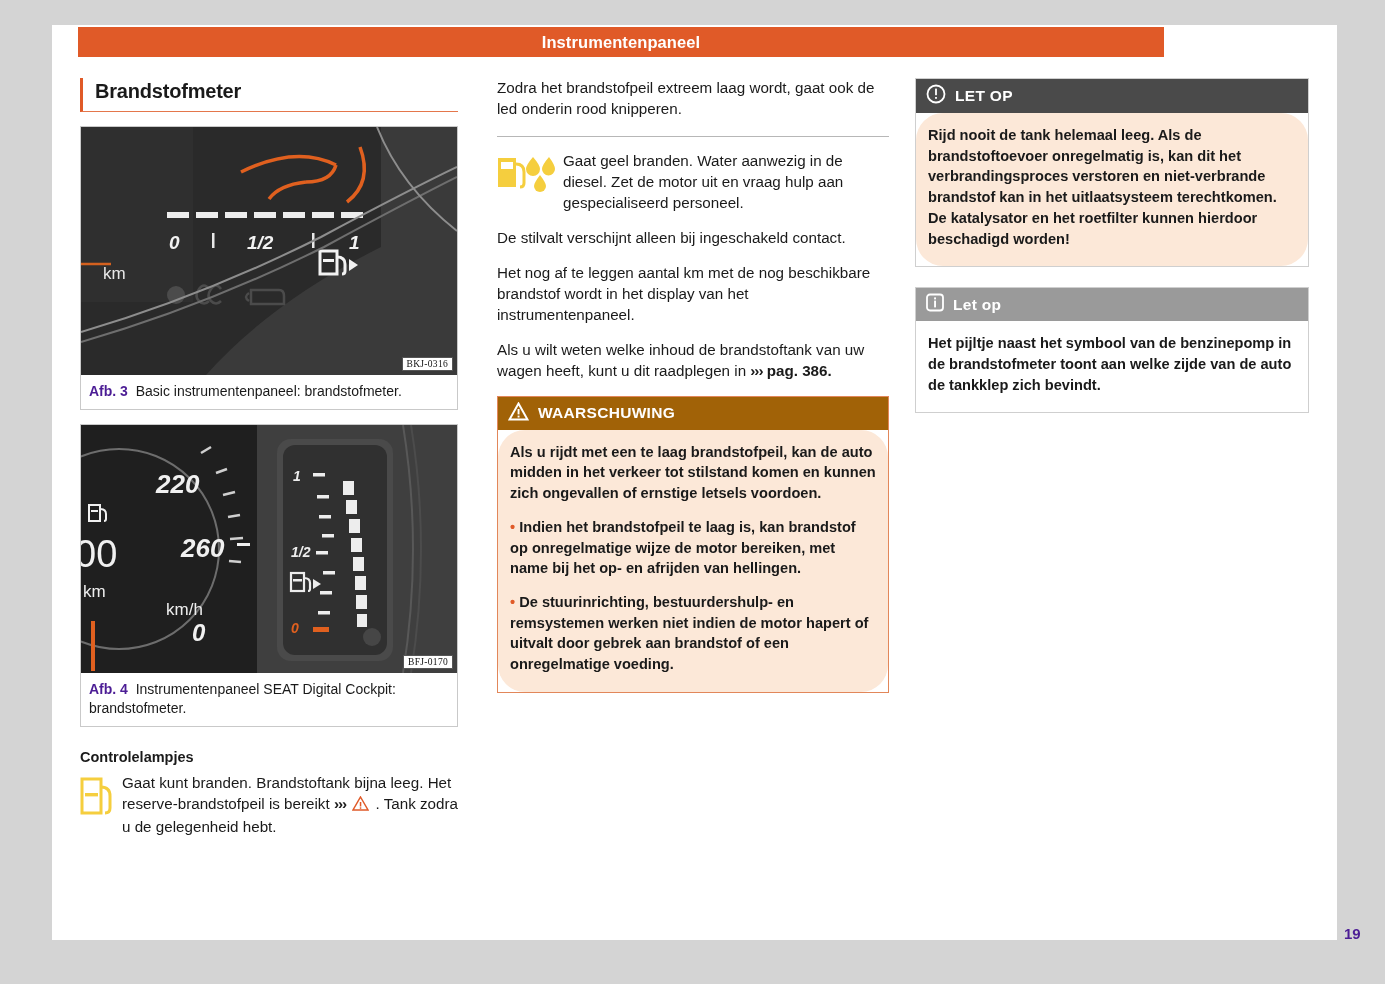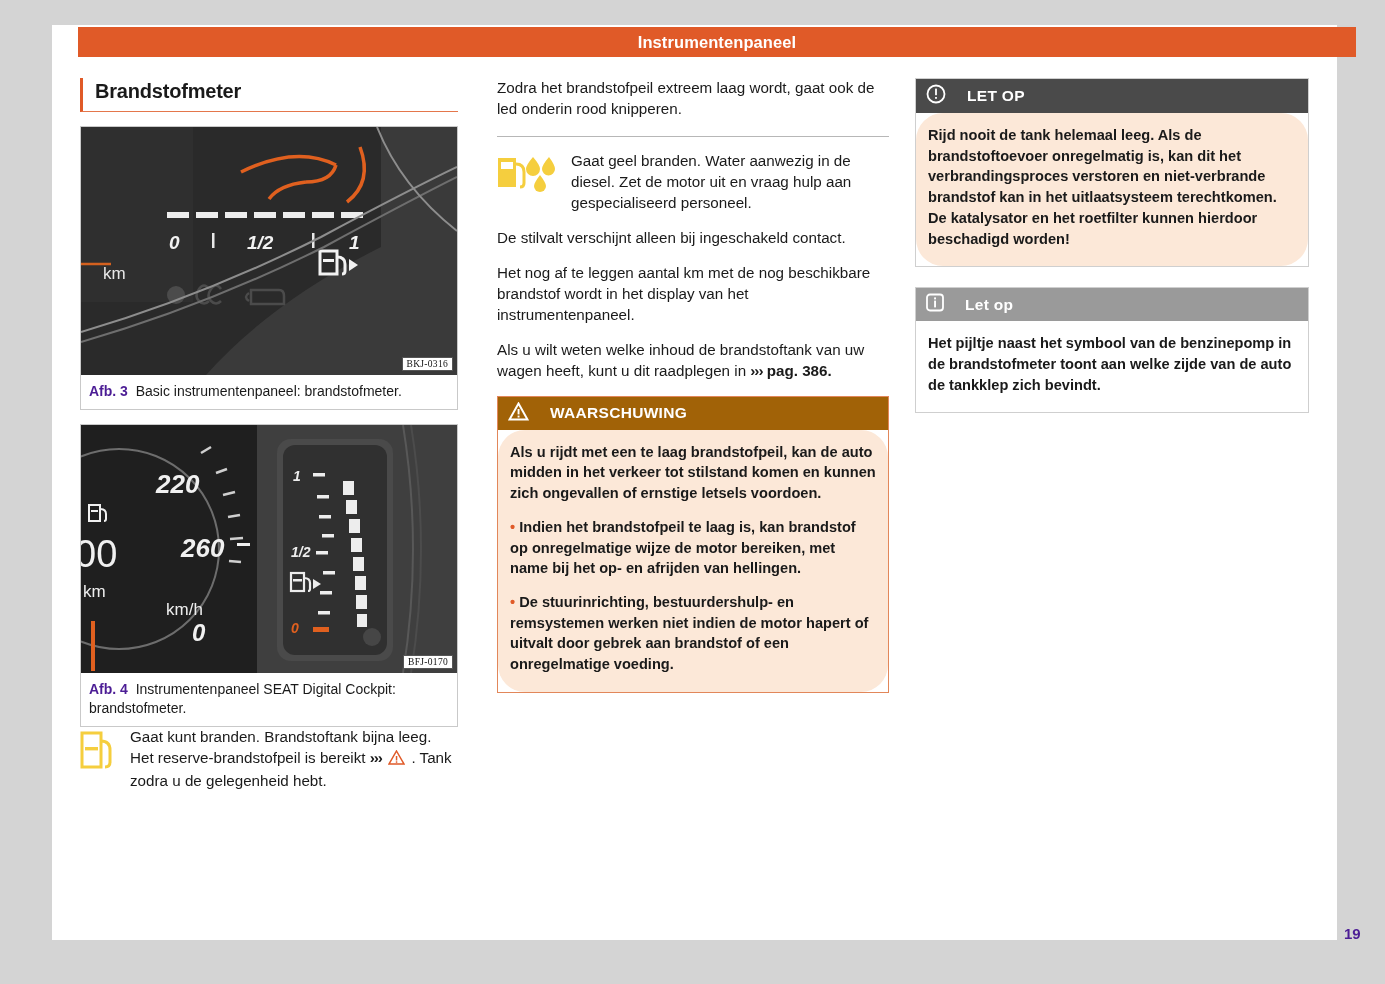--- a/index.html
+++ b/index.html
@@ -11,21 +11,21 @@
   }
   .page {
     position: absolute;
     left: 52px; top: 25px;
     width: 1285px; height: 915px;
     background: #ffffff;
   }
   .header-bar {
     position: absolute;
     left: 78px; top: 27px;
-    width: 1278px; height: 30px;
+    width: 1086px; height: 30px;
     background: #e05a28;
     color: #ffffff;
     font-weight: bold;
     font-size: 16.5px;
     display: flex; align-items: center; justify-content: center;
     letter-spacing: 0.1px;
   }
   .page-number {
     position: absolute;
     left: 1344px; top: 925px;
@@ -66,28 +66,28 @@
     font-size: 9.5px; font-family: Liberation Serif, serif;
     padding: 1px 4px; color: #111; letter-spacing: .3px;
   }
   .fig-cap {
     padding: 7px 8px 9px 8px; background: #fff;
     font-size: 14px; line-height: 1.32; color: #1a1a1a;
   }
   .fig-cap .lbl { color: #4c1d95; font-weight: bold; }
 
   
-  .icon-row { display: flex; gap: 16px; margin-bottom: 14px; }
+  .icon-row { display: flex; gap: 8px; margin-bottom: 14px; }
   .icon-row .ic { flex: 0 0 auto; padding-top: 2px; }
   .icon-row .tx { font-size: 15.2px; line-height: 1.38; color: #1a1a1a; }
 
   
   .box { margin-bottom: 20px; border: 1px solid #e08a5c; }
   .box-head {
-    display: flex; align-items: center; gap: 21px;
+    display: flex; align-items: center; gap: 9px;
     padding: 5px 10px;
     color: #fff; font-weight: bold; font-size: 15.5px;
     letter-spacing: .3px;
   }
   .box-head.warn { background: #a16207; }
   .box-head.notice { background: #4a4a4a; }
   .box-head.info { background: #9a9a9a; }
   .box-body { padding: 12px 12px 4px 12px; border-radius: 27px; }
   .box-body p { font-weight: bold; font-size: 14.6px; line-height: 1.42; margin-bottom: 13px; }
   .box.peach { border-color: #e2875a; }
@@ -243,20 +243,21 @@
         <path d="M330 0 Q350 124 330 248" stroke="#4c4c4c" stroke-width="2" fill="none"></path>
       </svg>
       <div class="fig-code">BFJ-0170</div>
     </div>
     <div class="fig-cap">
       <span class="lbl">Afb. 4</span>
       &nbsp;<span>Instrumentenpaneel SEAT Digital Cockpit: brandstofmeter.</span>
     </div>
   </div>
 
+  <h3 class="sub-title">Controlelampjes</h3>
 
   <div class="icon-row">
     <div class="ic">
       <svg width="34" height="44" viewBox="0 0 34 44">
         <rect x="2" y="4" width="19" height="34" fill="none" stroke="#f5ce3e" stroke-width="3"></rect>
         <rect x="5" y="18" width="13" height="3.4" fill="#f5ce3e"></rect>
         <path d="M21 12 q9 0 9 9 v12 q0 5 -5 5" stroke="#f5ce3e" stroke-width="3" fill="none"></path>
       </svg>
     </div>
     <div class="tx">

